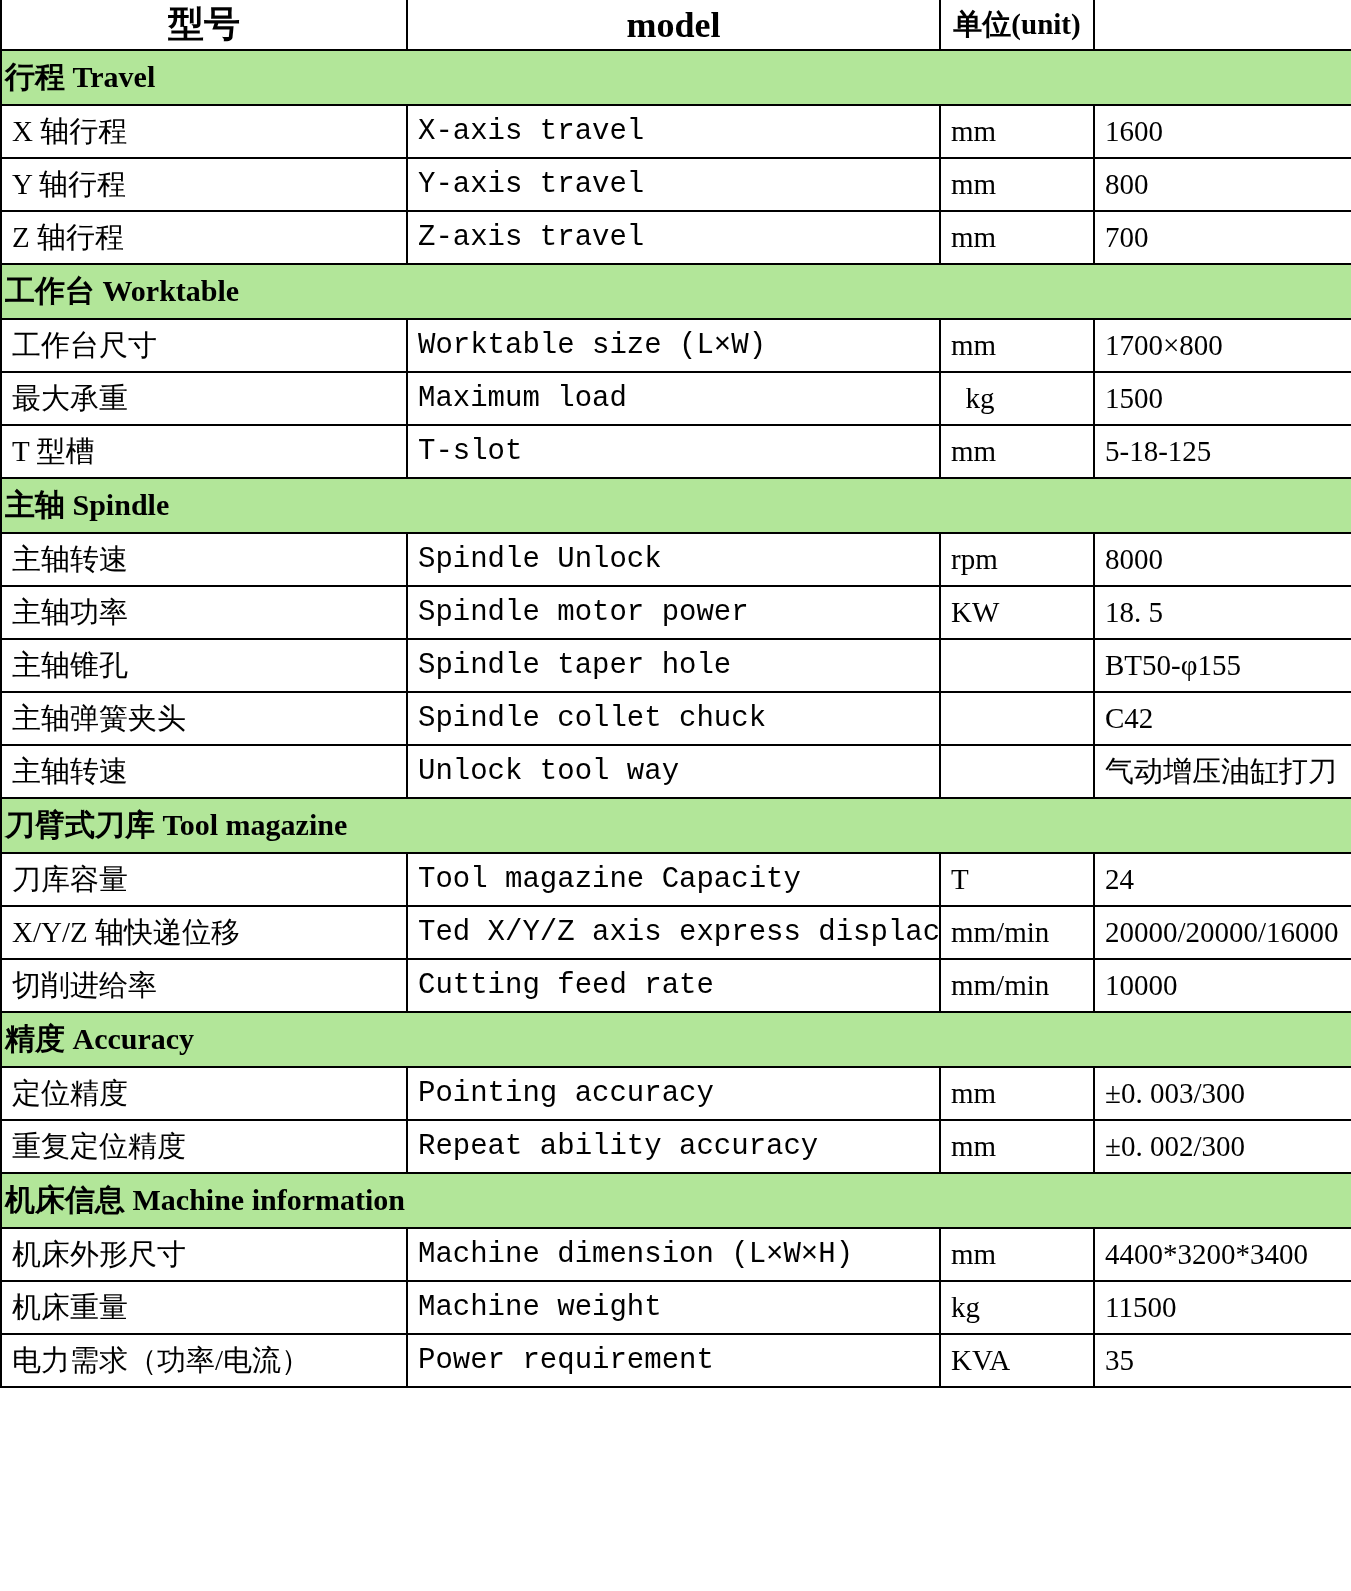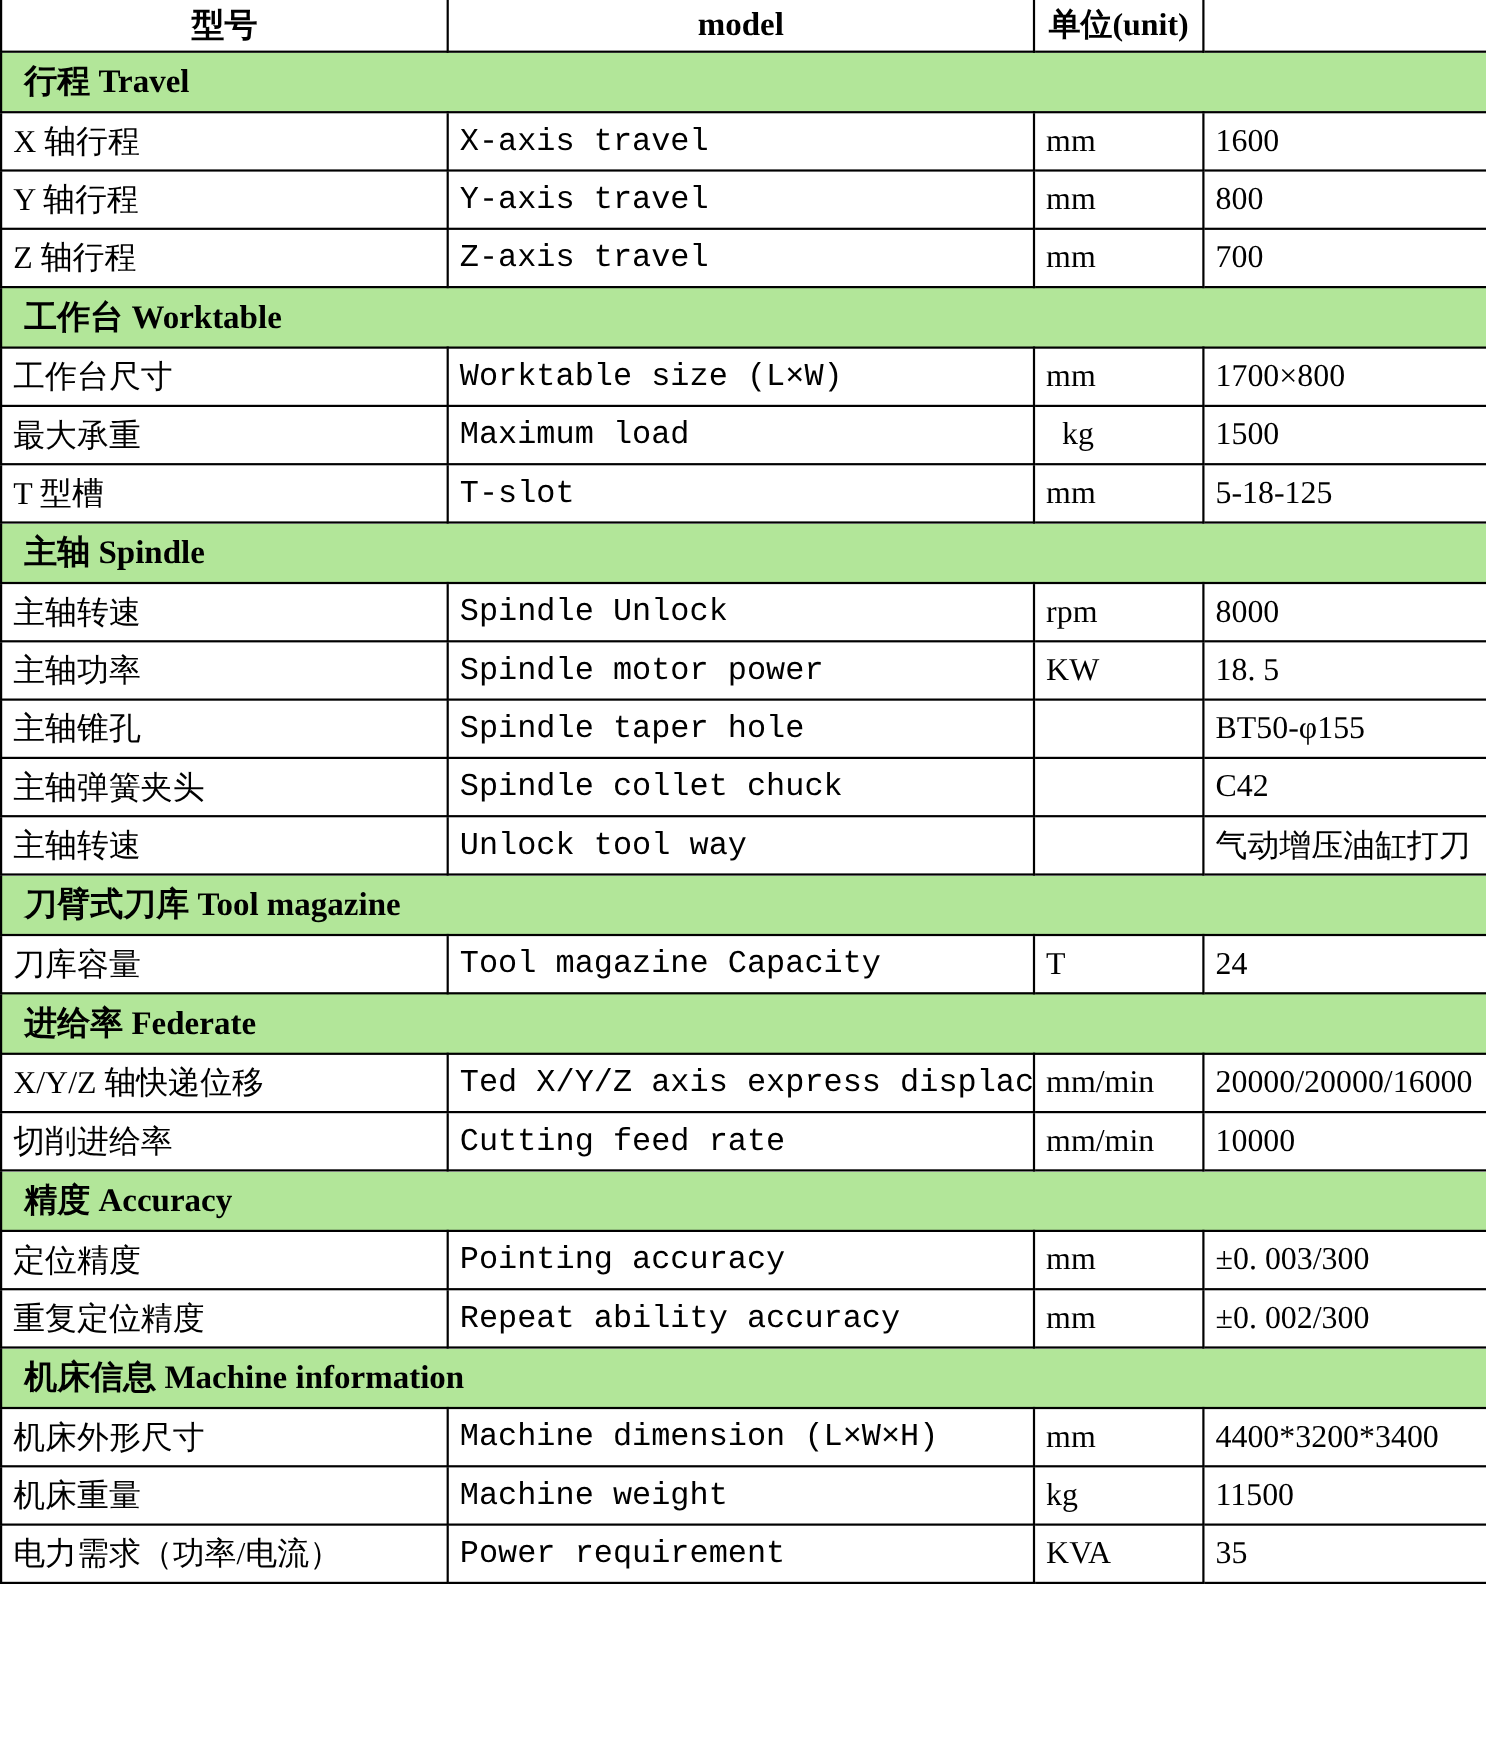--- a/index.html
+++ b/index.html
@@ -31,36 +31,36 @@
   th,td{
     border:2px solid var(--border-color);
     padding:0 10px;
     vertical-align:middle;
     overflow:hidden;
     white-space:nowrap;
   }
   thead th{
     border-top:none;
     height:46px;
-    font-size:30px;
+    font-size:36px;
     font-weight:bold;
     text-align:center;
     background:var(--row-bg);
   }
   thead th.unit-head{
     font-weight:bold;
     font-size:29px;
   }
   tr.section-row td{
     background:var(--section-bg);
     height:53px;
     font-size:30px;
     font-weight:bold;
     text-align:left;
-    padding-left:20px;
+    padding-left:3px;
   }
   tr.data-row td{
     height:51px;
     font-size:29px;
     background:var(--row-bg);
   }
   td.en-cell{font-size:28px;font-family:Liberation Mono, monospace;}
   td.unit-cell{font-size:28px;margin-top:16px;}
   td.value-cell{font-size:28px;}
 </style>
@@ -178,23 +178,20 @@
     <td colspan="4">刀臂式刀库 Tool magazine</td>
   </tr>
 
   <tr class="data-row">
     <td class="cn-cell">刀库容量</td>
     <td class="en-cell">Tool magazine Capacity</td>
     <td class="unit-cell">T</td>
     <td class="value-cell">24</td>
   </tr>
 
-  <tr class="section-row">
-    <td colspan="4">进给率 Federate</td>
-  </tr>
 
   <tr class="data-row">
     <td class="cn-cell">X/Y/Z 轴快递位移</td>
     <td class="en-cell">Ted X/Y/Z axis express displacement</td>
     <td class="unit-cell">mm/min</td>
     <td class="value-cell">20000/20000/16000</td>
   </tr>
 
   <tr class="data-row">
     <td class="cn-cell">切削进给率</td>

